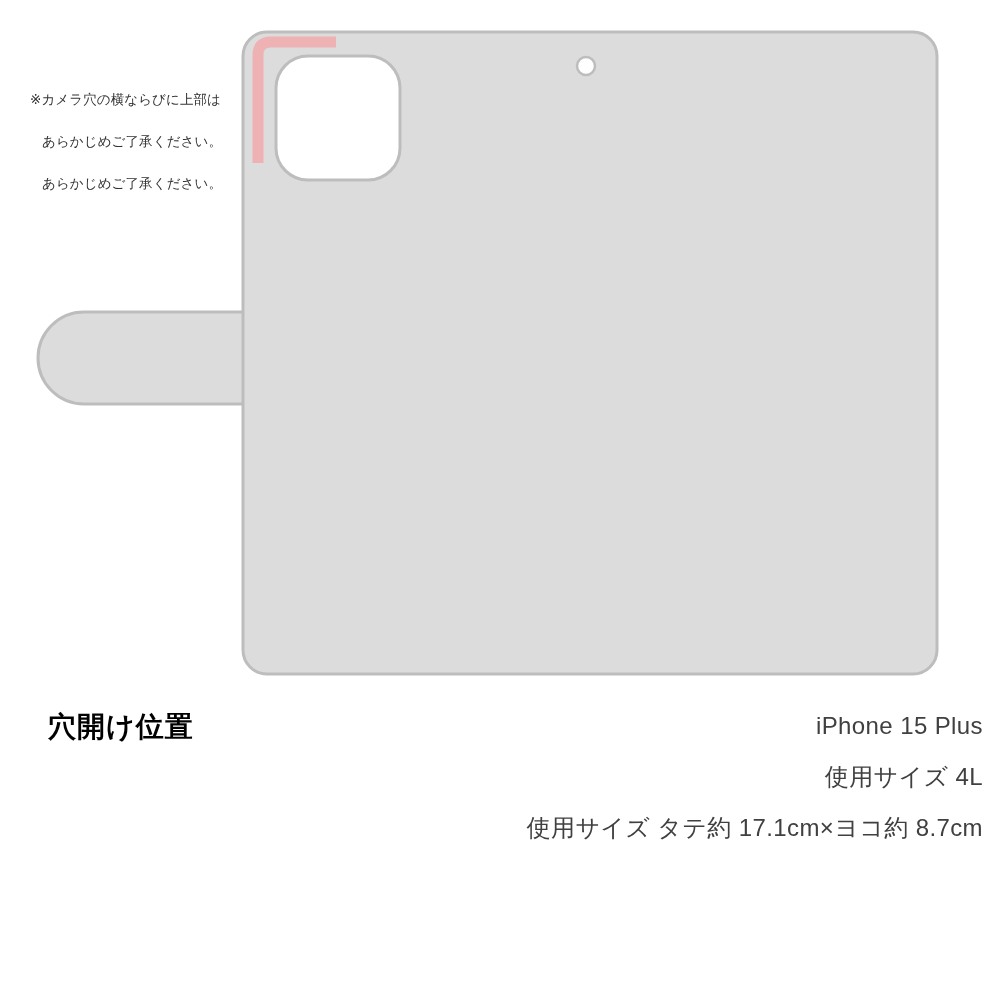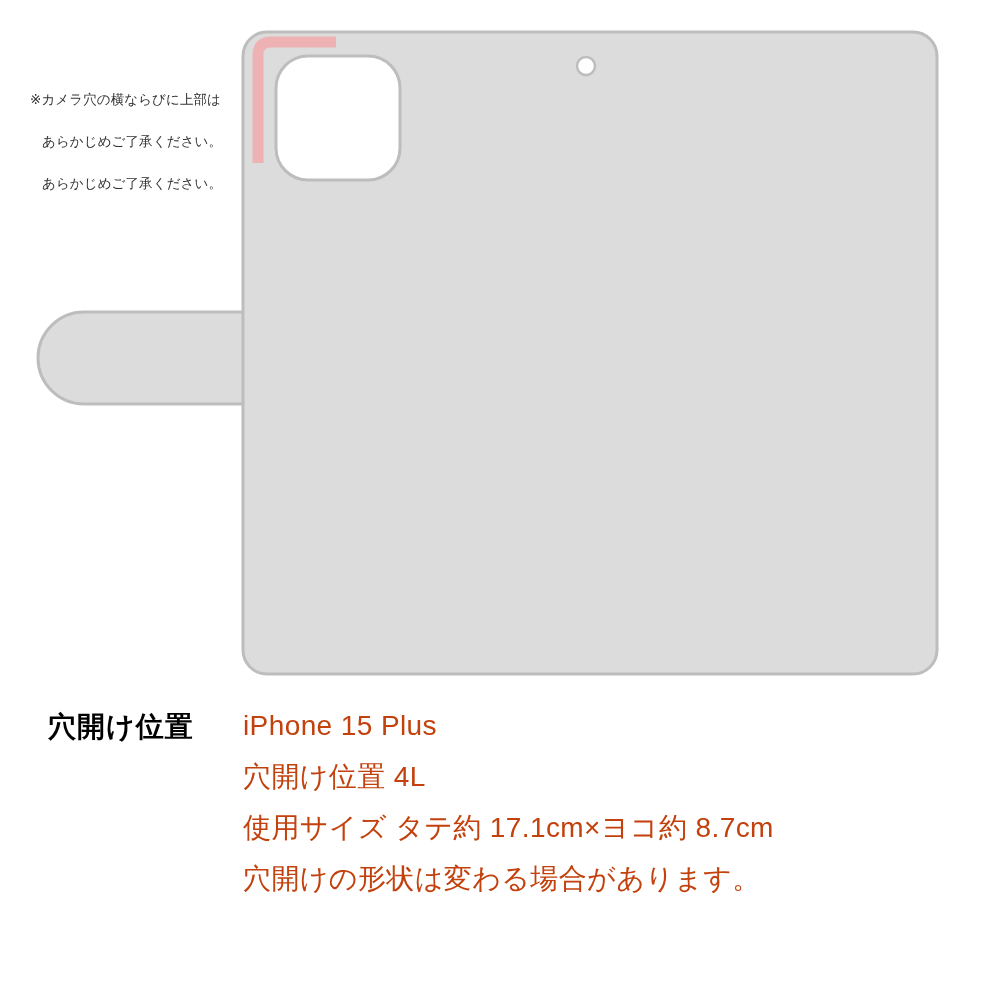--- a/index.html
+++ b/index.html
@@ -67,25 +67,26 @@
     white-space: nowrap;
   }
   #spec-lines {
     position: absolute;
     left: 243px;
     top: 0px;
     width: 740px;
   }
   #spec-lines .spec-line {
     display: block;
-    font-size: 28px;
+    font-size: 24px;
     line-height: 51px;
-    color: #c2410c;
+    color: #404040;
     white-space: nowrap;
     letter-spacing: 0.4px;
+    text-align: right;
   }
 </style>
 </head>
 <body>
 
 <div id="diagram">
   <svg width="1000" height="690" viewBox="0 0 1000 690" xmlns="http://www.w3.org/2000/svg">
 
     <path d="M 38 358
              A 46 46 0 0 1 84 312
@@ -109,17 +110,16 @@
 <div id="camera-note">
   <span class="note-line">※カメラ穴の横ならびに上部は</span>
   <span class="note-line indent">あらかじめご了承ください。</span>
   <span class="note-line indent">あらかじめご了承ください。</span>
 </div>
 
 <div id="spec-block">
   <div id="spec-label">穴開け位置</div>
   <div id="spec-lines">
     <span class="spec-line">iPhone 15 Plus</span>
-    <span class="spec-line">穴開け位置 4L</span>
+    <span class="spec-line">使用サイズ 4L</span>
     <span class="spec-line">使用サイズ タテ約 17.1cm×ヨコ約 8.7cm</span>
-    <span class="spec-line">穴開けの形状は変わる場合があります。</span>
   </div>
 </div>
 
 </body></html>

